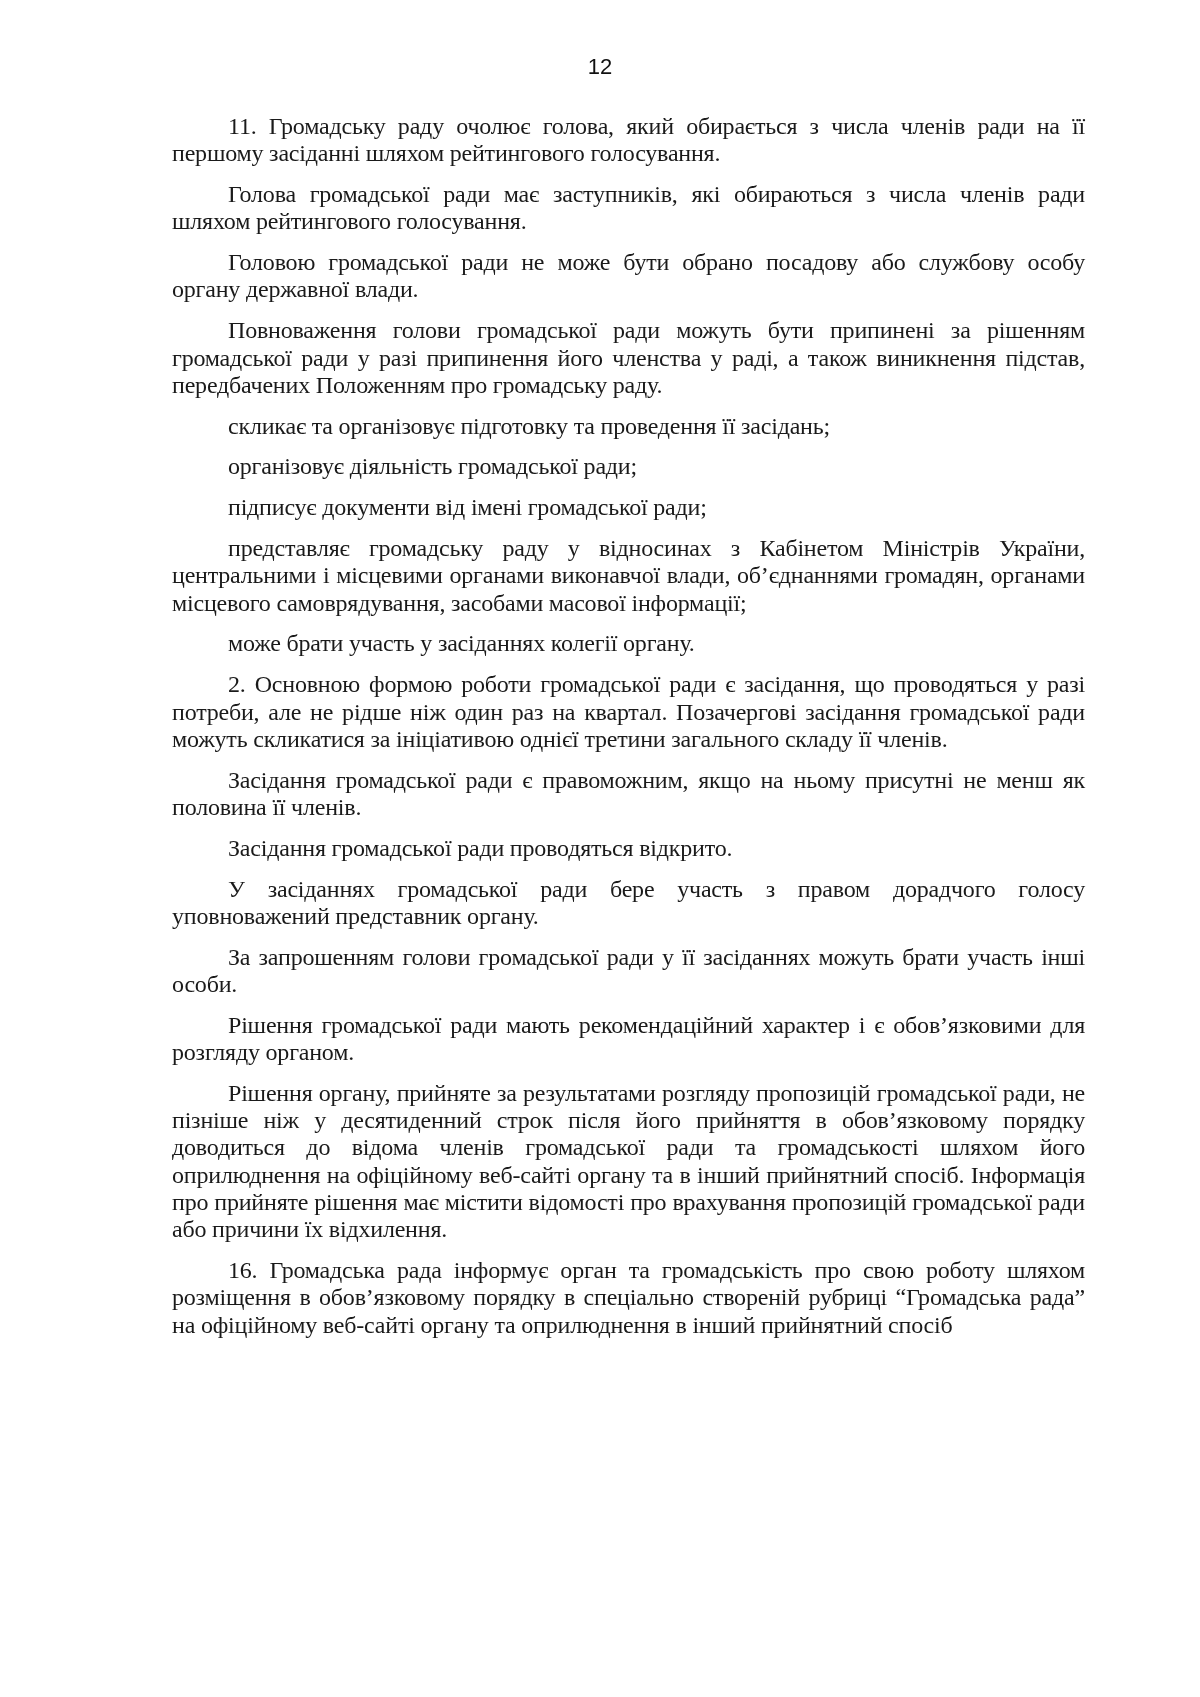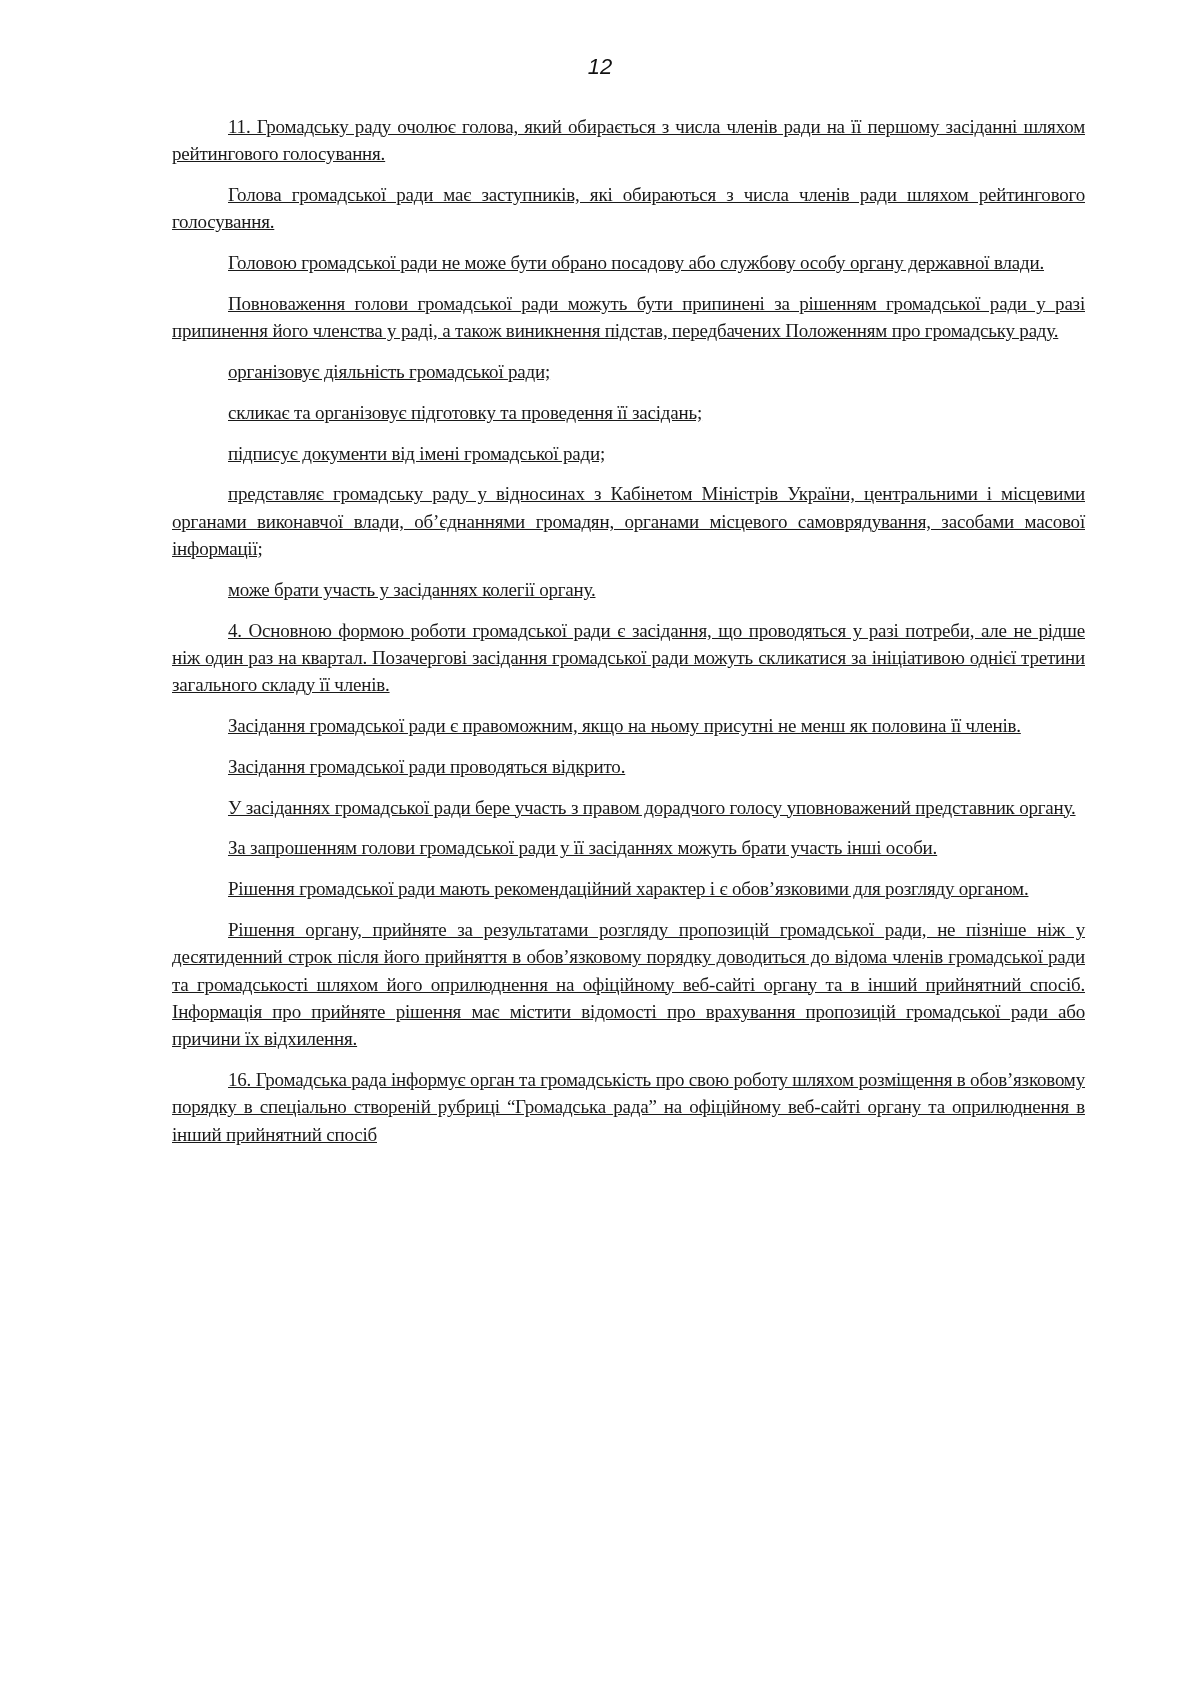--- a/index.html
+++ b/index.html
@@ -3,50 +3,49 @@
   <meta charset="utf-8">
   <style>
     html, body { margin: 0; padding: 0; background: #ffffff; }
     body { width: 1200px; height: 1697px; position: relative; overflow: hidden; }
     .page {
       position: absolute; left: 0; top: 0; width: 1200px; height: 1697px; background: #ffffff;
       font-family: "Liberation Serif", "DejaVu Serif", serif; color: #1a1a1a;
     }
     .page-number {
       position: absolute; top: 54px; left: 0; width: 1200px; text-align: center;
-      font-family: "Liberation Sans", "DejaVu Sans", sans-serif; font-size: 22px; color: #111; font-style: italic;
+      font-family: "Liberation Sans", "DejaVu Sans", sans-serif; font-size: 22px; color: #111;
     }
     .body-text {
       position: absolute; left: 172px; top: 113px; width: 913px;
-      font-size: 19px; line-height: 27.3px; letter-spacing: -0.2px;
+      font-size: 24px; line-height: 27.3px; letter-spacing: -0.2px;
       font-stretch: condensed;
-      text-decoration: underline;
     }
     .para {
       text-align: justify; text-indent: 56px; margin: 0 0 13.5px 0;
       transform-origin: left top;
     }
     .para.last { margin-bottom: 15px; }
   </style>
 </head>
 <body>
 
 <div class="page">
   <div class="page-number">12</div>
   <div class="body-text">
     <p class="para">11. Громадську раду очолює голова, який обирається з числа членів ради на її першому засіданні шляхом рейтингового голосування.</p>
     <p class="para">Голова громадської ради має заступників, які обираються з числа членів ради шляхом рейтингового голосування.</p>
     <p class="para">Головою громадської ради не може бути обрано посадову або службову особу органу державної влади.</p>
     <p class="para">Повноваження голови громадської ради можуть бути припинені за рішенням громадської ради у разі припинення його членства у раді, а також виникнення підстав, передбачених Положенням про громадську раду.</p>
+    <p class="para">скликає та організовує підготовку та проведення її засідань;</p>
     <p class="para">організовує діяльність громадської ради;</p>
-    <p class="para">скликає та організовує підготовку та проведення її засідань;</p>
     <p class="para">підписує документи від імені громадської ради;</p>
     <p class="para">представляє громадську раду у відносинах з Кабінетом Міністрів України, центральними і місцевими органами виконавчої влади, об’єднаннями громадян, органами місцевого самоврядування, засобами масової інформації;</p>
     <p class="para">може брати участь у засіданнях колегії органу.</p>
-    <p class="para">4. Основною формою роботи громадської ради є засідання, що проводяться у разі потреби, але не рідше ніж один раз на квартал. Позачергові засідання громадської ради можуть скликатися за ініціативою однієї третини загального складу її членів.</p>
+    <p class="para">2. Основною формою роботи громадської ради є засідання, що проводяться у разі потреби, але не рідше ніж один раз на квартал. Позачергові засідання громадської ради можуть скликатися за ініціативою однієї третини загального складу її членів.</p>
     <p class="para">Засідання громадської ради є правоможним, якщо на ньому присутні не менш як половина її членів.</p>
     <p class="para">Засідання громадської ради проводяться відкрито.</p>
     <p class="para">У засіданнях громадської ради бере участь з правом дорадчого голосу уповноважений представник органу.</p>
     <p class="para">За запрошенням голови громадської ради у її засіданнях можуть брати участь інші особи.</p>
     <p class="para">Рішення громадської ради мають рекомендаційний характер і є обов’язковими для розгляду органом.</p>
     <p class="para">Рішення органу, прийняте за результатами розгляду пропозицій громадської ради, не пізніше ніж у десятиденний строк після його прийняття в обов’язковому порядку доводиться до відома членів громадської ради та громадськості шляхом його оприлюднення на офіційному веб-сайті органу та в інший прийнятний спосіб. Інформація про прийняте рішення має містити відомості про врахування пропозицій громадської ради або причини їх відхилення.</p>
     <p class="para last">16. Громадська рада інформує орган та громадськість про свою роботу шляхом розміщення в обов’язковому порядку в спеціально створеній рубриці “Громадська рада” на офіційному веб-сайті органу та оприлюднення в інший прийнятний спосіб</p>
   </div>
 </div>
 

